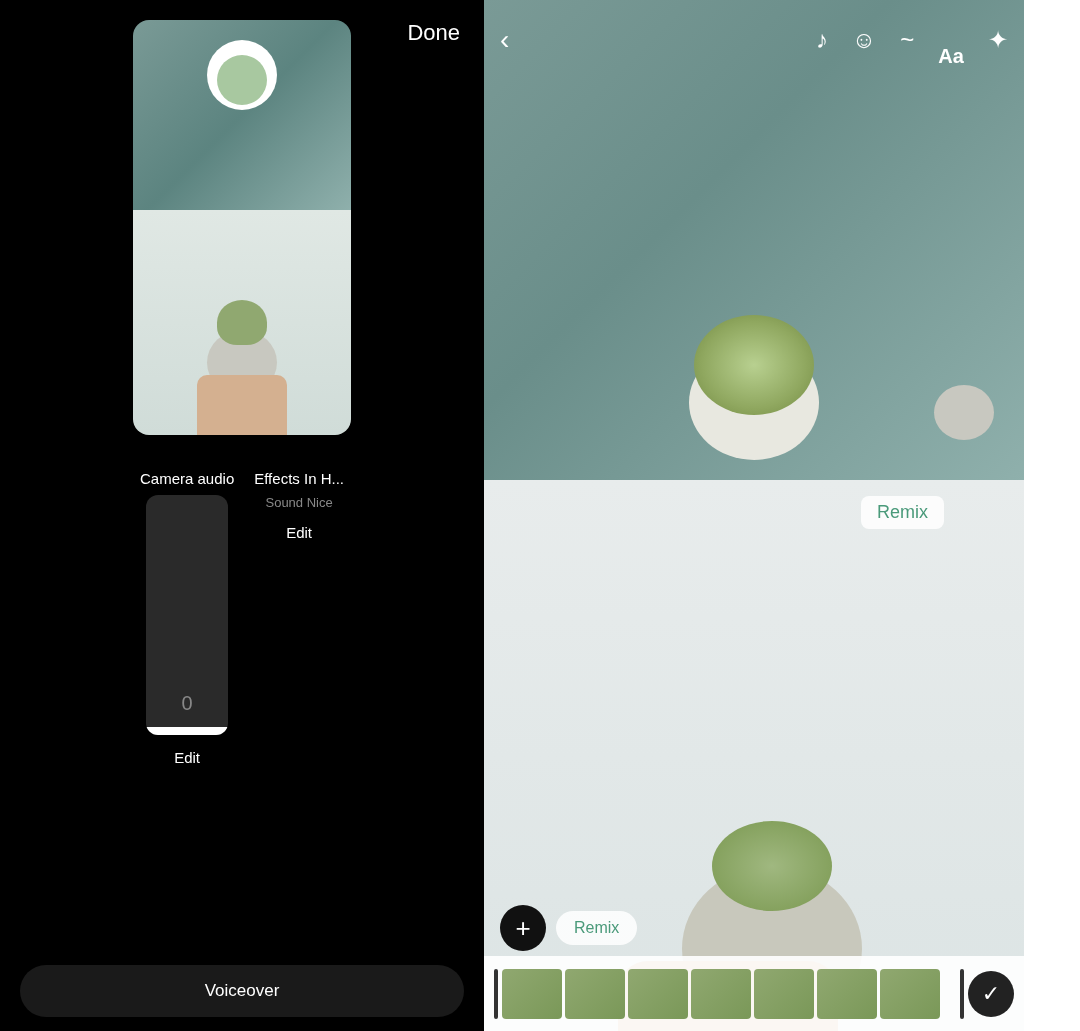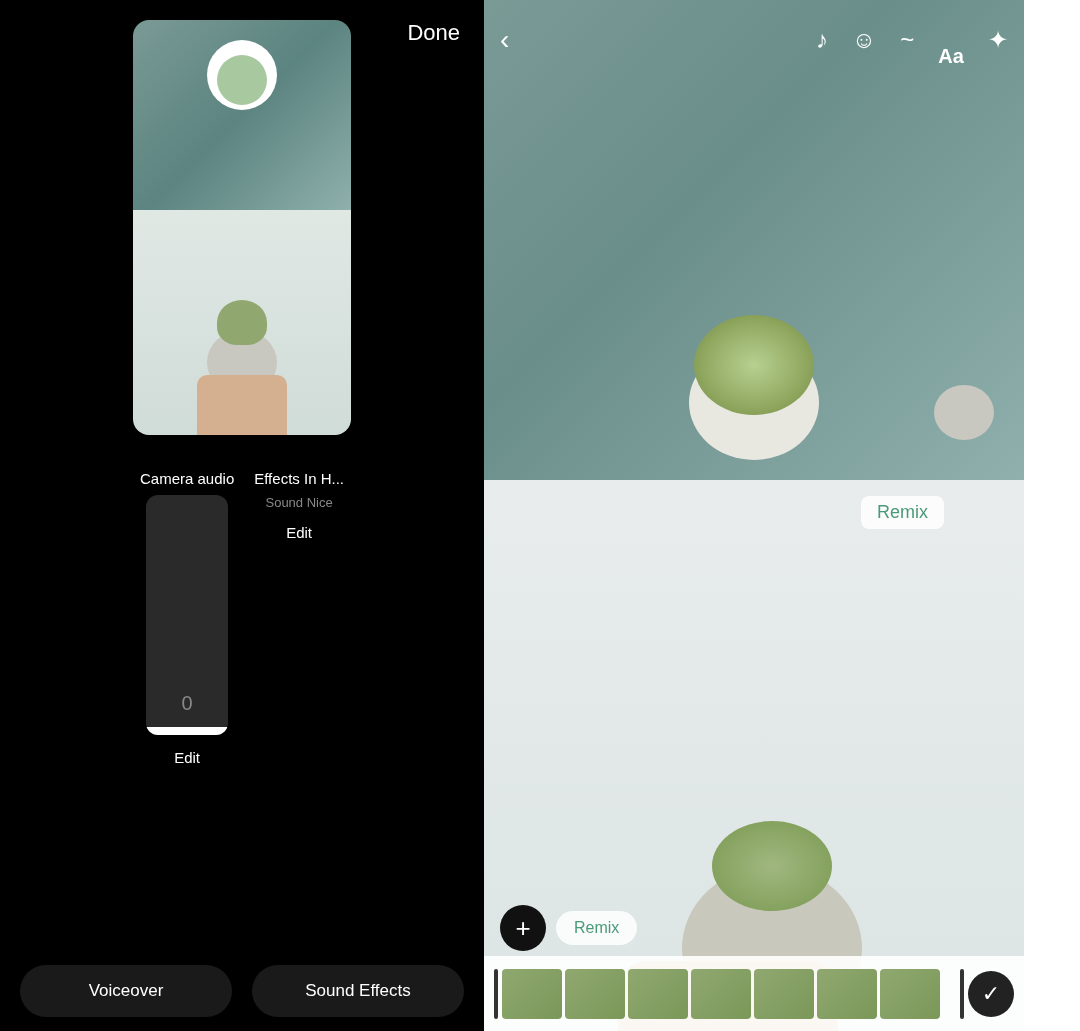--- a/index.html
+++ b/index.html
@@ -521,23 +521,20 @@
       <div class="track-sublabel">Sound Nice</div>
       <button class="edit-button">Edit</button>
     </div>
 
   </div>
 
   <div class="bottom-bar">
     <div class="bottom-pill">
       <span class="bottom-pill-label">Voiceover</span>
     </div>
-    <div class="bottom-pill">
-      <span class="bottom-pill-label">Sound Effects</span>
-    </div>
   </div>
 
 </div>
 
 <div class="right-panel">
 
   <div class="right-toolbar">
     <span class="toolbar-back">‹</span>
     <div class="toolbar-icons">
       <span class="toolbar-icon">♪</span>

